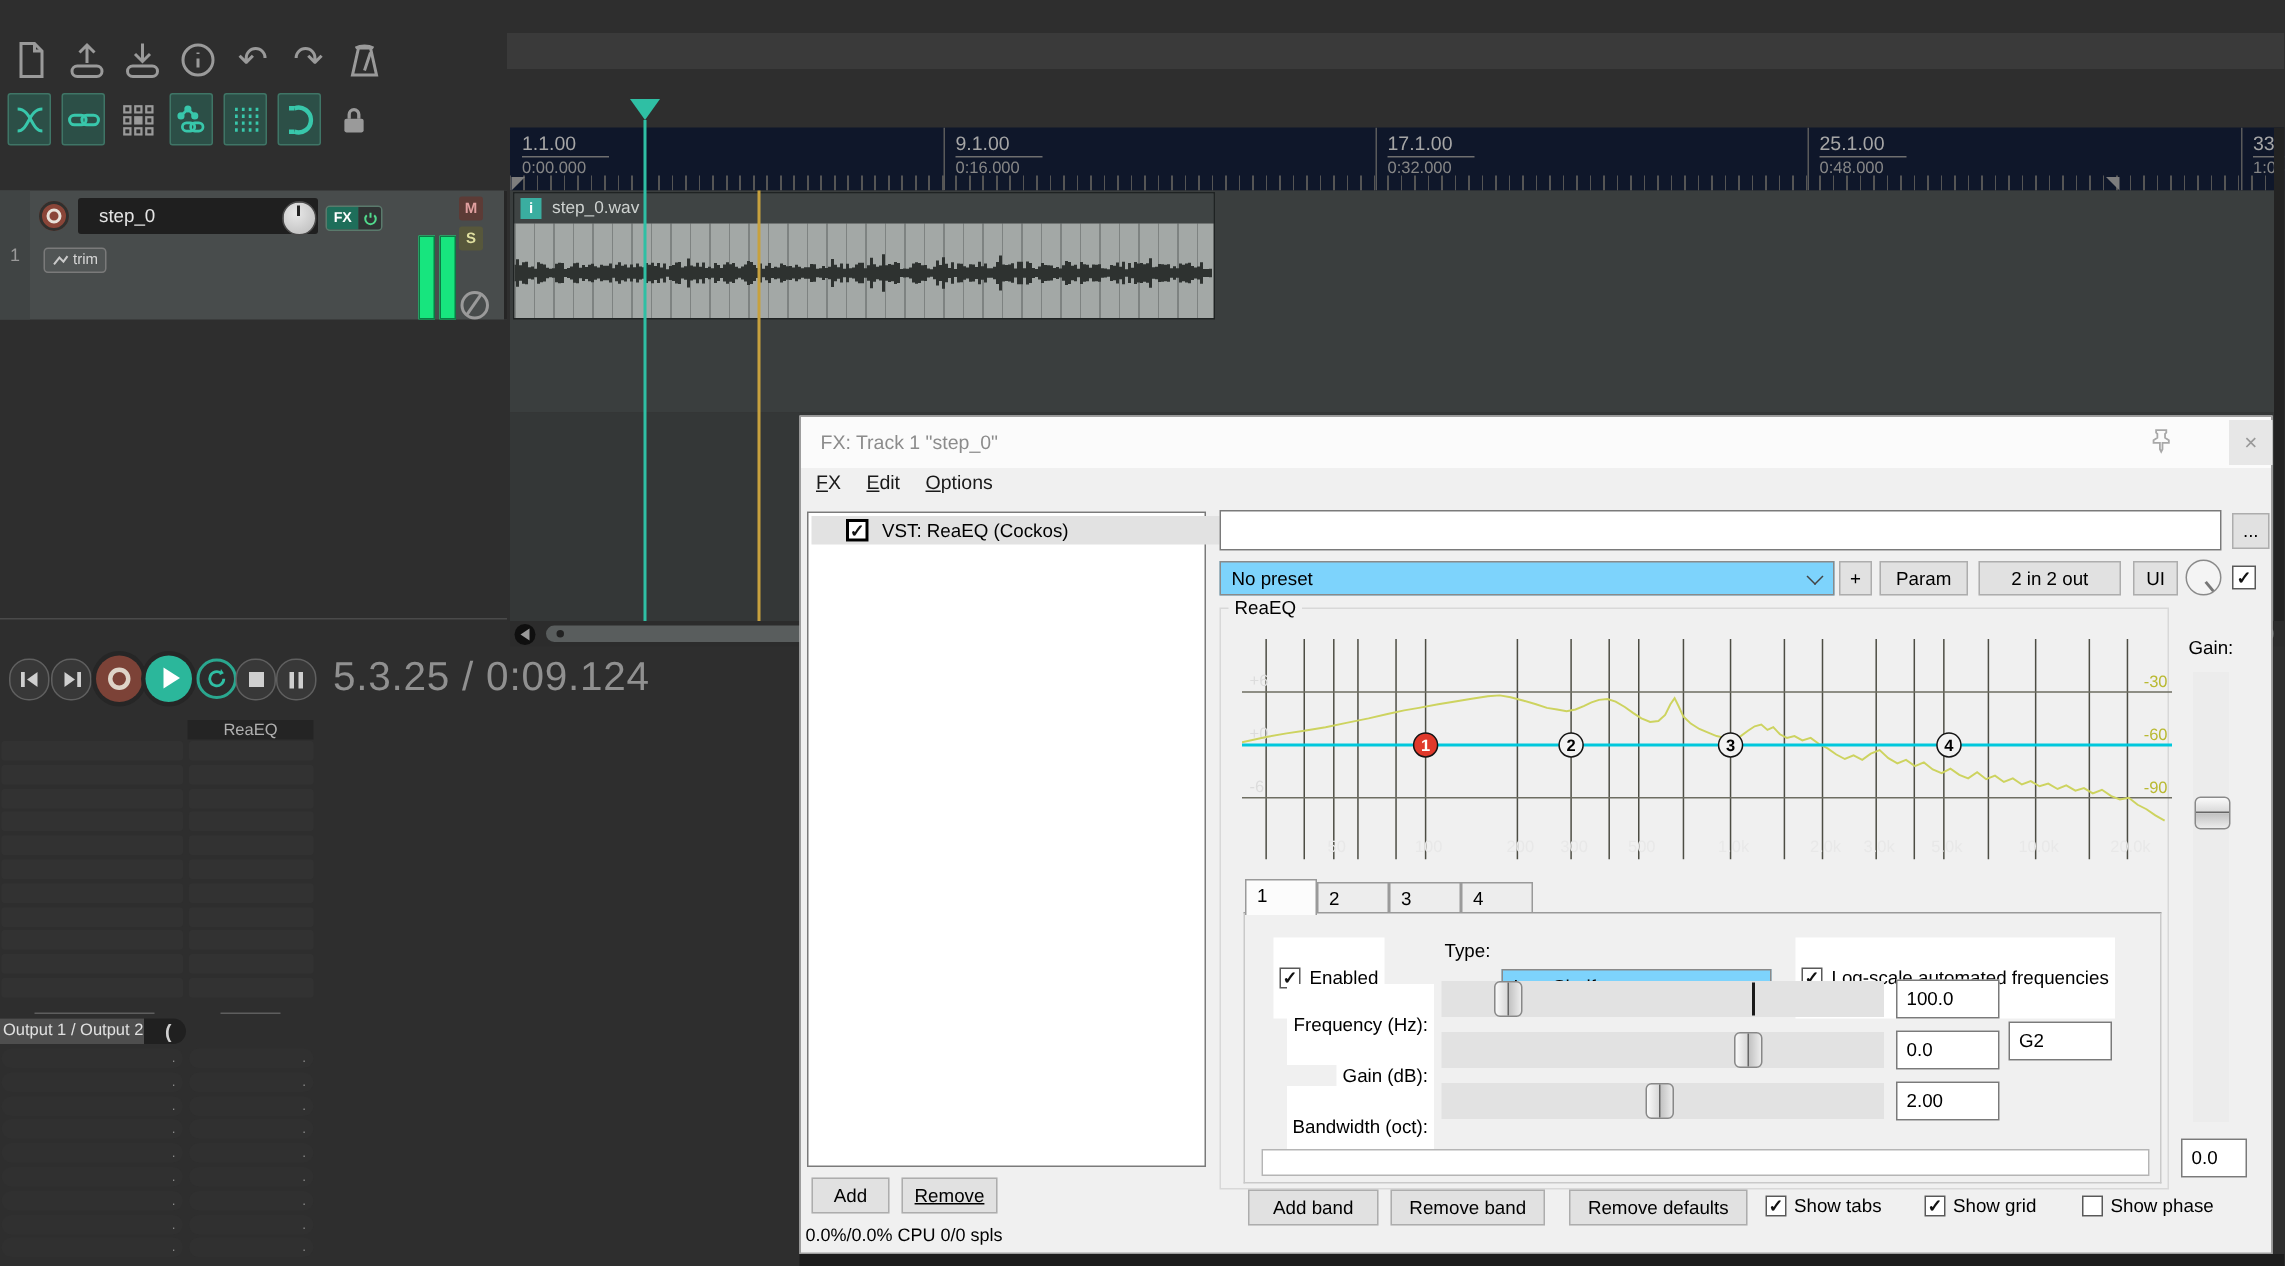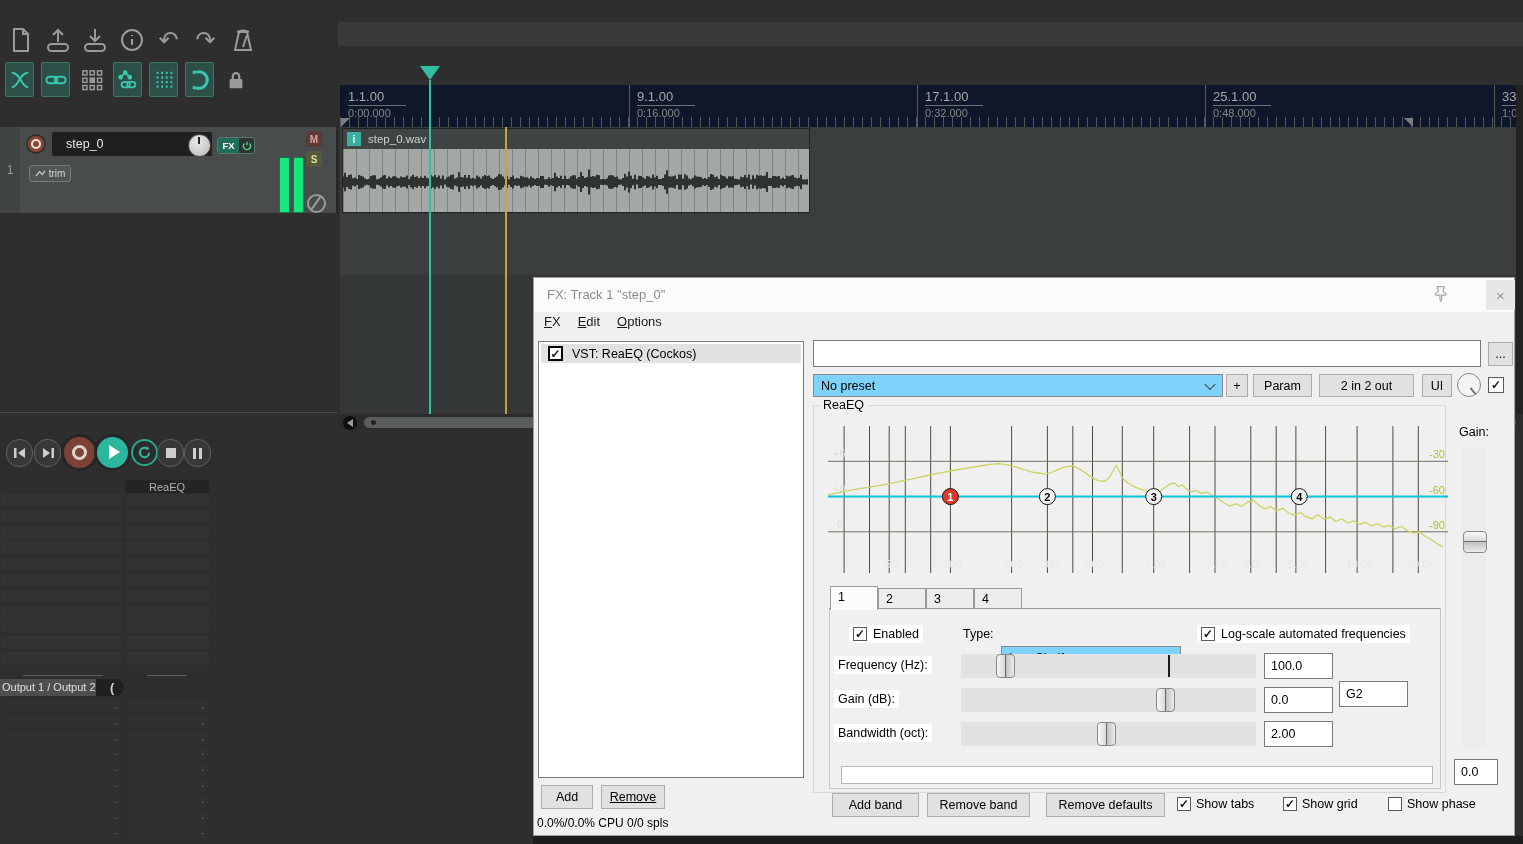--- a/index.html
+++ b/index.html
@@ -96,21 +96,21 @@
   #fxwin{left:533px;top:277px;width:982px;height:559px;background:#f0f0f0;border:1px solid #9e9e9e;box-sizing:border-box;z-index:10;
      font-size:12.5px;color:#000;}
   #fx-titlebar{left:0;top:0;width:100%;height:34px;background:#fbfbfb;}
   #fx-title{left:13px;top:9px;font-size:13px;color:#8c8c8c;}
   #fx-pin{left:898px;top:7px;}
   #fx-close{left:952px;top:2px;width:29px;height:30px;background:#e7e7e7;color:#9a9a9a;font-size:15px;
      display:flex;align-items:center;justify-content:center;}
   #fx-close::before{content:"×";}
   #fx-menu{left:10px;top:36px;display:flex;gap:17px;font-size:13px;color:#1a1a1a;}
   #fx-list{left:4px;top:63px;width:266px;height:437px;background:#fff;border:1px solid #7a7a7a;box-sizing:border-box;}
-  #fx-list-row{left:2px;top:2px;width:260px;height:19px;background:#e2e2e2;display:flex;align-items:center;}
+  #fx-list-row{left:2px;top:2px;width:260px;height:19px;background:#e2e2e2;display:flex;align-items:center;padding-left:16px;}
   .cb{width:14px;height:14px;background:#fff;border:1px solid #595959;box-sizing:border-box;
       display:inline-flex;align-items:center;justify-content:center;font-size:12px;color:#111;flex:none;}
   .cb.on::before{content:"✓";font-weight:bold;}
   .cb.big{width:15px;height:15px;border:2px solid #000;}
   #fx-list-row .cb{margin-left:7px;}
   #fx-list-row span{margin-left:9px;}
   .wbtn{background:#e1e1e1;border:1px solid #adadad;box-sizing:border-box;display:flex;align-items:center;justify-content:center;
      font-size:12.5px;color:#000;}
   #fx-status{left:3px;top:538px;font-size:12px;color:#000;}
   #fx-field{left:279px;top:62px;width:668px;height:27px;background:#fff;border:1px solid #7a7a7a;box-sizing:border-box;}
@@ -124,22 +124,22 @@
   .vthumb{position:absolute;left:1px;width:22px;height:20px;border:1px solid #8a8a8a;border-radius:4px;
      background:linear-gradient(180deg,#fafafa,#d9d9d9 46%,#c3c3c3 54%,#ececec);}
   .vthumb::after{content:"";position:absolute;left:0;right:0;top:9px;height:1px;background:#666;}
   .valbox{background:#fff;border:1px solid #7a7a7a;box-sizing:border-box;display:flex;align-items:center;padding-left:6px;font-size:12.5px;}
   #eq-tabs{left:296px;top:308px;display:flex;}
   .tab{width:48px;height:22px;border:1px solid #9a9a9a;border-bottom:none;background:#ededed;font-size:12.5px;
      padding-left:7px;box-sizing:border-box;line-height:21px;}
   .tab.active{background:#fcfcfc;height:24px;position:relative;z-index:2;}
   .tab:not(.active){margin-top:2px;height:20px;}
   #band-panel{left:295px;top:330px;width:612px;height:181px;border:1px solid #c9c9c9;border-top:1px solid #9a9a9a;box-sizing:border-box;background:#f0f0f0;}
-  .wlabel{background:#fff;padding:2px 4px;font-size:12.5px;display:inline-flex;align-items:center;gap:6px;}
-  .srow-label{position:absolute;text-align:left;}
+  .wlabel{background:#fff;padding:20px 4px;font-size:12.5px;display:inline-flex;align-items:center;gap:6px;}
+  .srow-label{position:absolute;text-align:right;}
   .strack{position:absolute;height:24px;background:#e2e2e2;}
   .sthumb{position:absolute;top:0;width:19px;height:24px;border:1px solid #888;border-radius:4px;box-sizing:border-box;
      background:linear-gradient(90deg,#fafafa,#d9d9d9 46%,#c3c3c3 54%,#ececec);}
   .sthumb::after{content:"";position:absolute;top:0;bottom:0;left:8px;width:1px;background:#666;}
   .stick{position:absolute;top:1px;bottom:1px;width:2px;background:#1a1a1a;}
   #info-strip{left:307px;top:488px;width:592px;height:18px;background:#fff;border:1px solid #b5b5b5;box-sizing:border-box;}
   .botlabel{font-size:12.5px;display:inline-flex;align-items:center;gap:5px;}
   #footer{left:533px;top:836px;width:990px;height:8px;background:#1d1d1d;}
   svg{display:block;}
 </style>
@@ -335,20 +335,21 @@
     </div>
   <div class="a pill" style="left:157px;">
       <div style="width:10px;height:10px;background:#cfcfcf;"></div>
     </div>
   <div class="a pill" style="left:184px;">
       <div style="display:flex;gap:3px;">
         <div style="width:3px;height:11px;background:#cfcfcf;"></div>
         <div style="width:3px;height:11px;background:#cfcfcf;"></div>
       </div>
     </div>
+  <div id="time-display" class="a">5.3.25 / 0:09.124</div>
 
   <div id="dock-head" class="a">ReaEQ</div>
   <div id="dock-rows"></div>
   <div class="a ddiv" style="left:23px;width:80px;"></div>
   <div class="a ddiv" style="left:147px;width:40px;"></div>
   <div id="outrow" class="a">
     <div class="lbl">Output 1 / Output 2</div>
     <div class="pan">(</div>
   </div>
 

